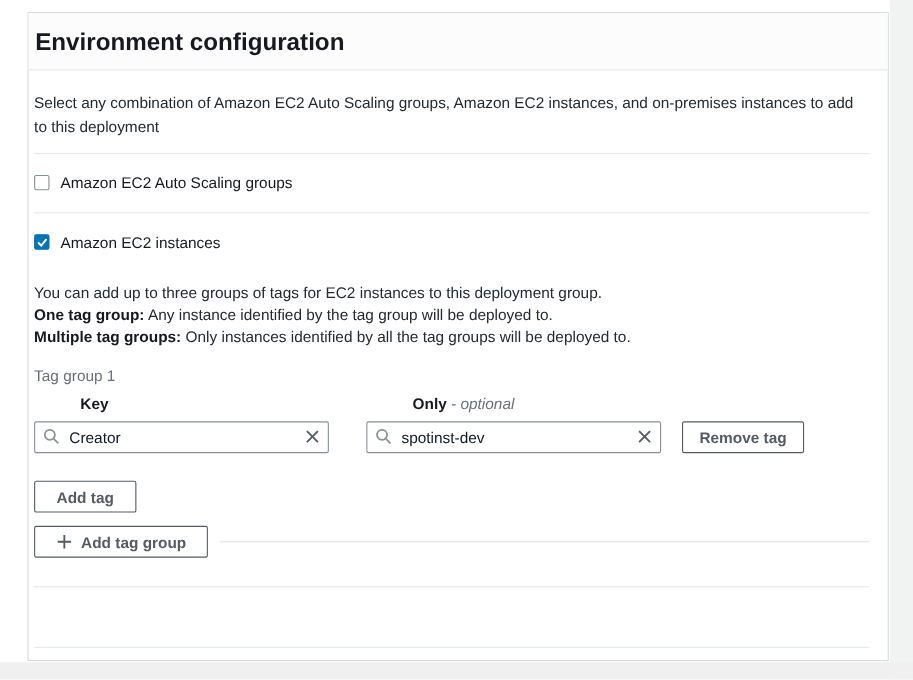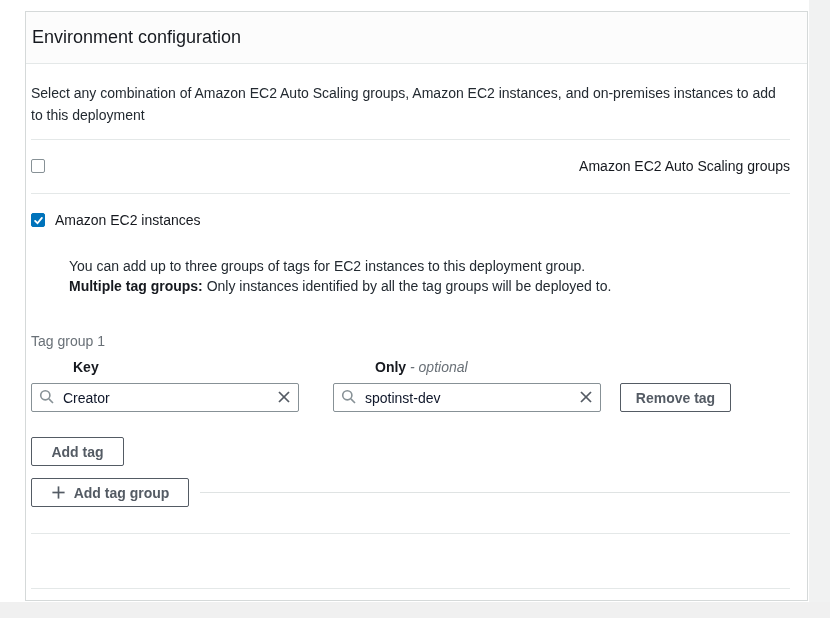--- a/index.html
+++ b/index.html
@@ -17,26 +17,26 @@
 
   .panel {
     position: absolute; left: 25px; top: 11px; width: 783px; height: 590px;
     background: #ffffff; border: 1px solid #d5d9d9;
   }
   .panel-header {
     position: absolute; left: 0; top: 0; right: 0; height: 52px;
     background: #fcfcfc; border-bottom: 1px solid #e4e8e8;
     display: flex; align-items: center; padding-left: 6px;
   }
-  .panel-title { font-size: 18px; font-weight: 400; color: #16191f; }
+  .panel-title { font-size: 22px; font-weight: 700; color: #16191f; }
 
   .divider { position: absolute; left: 5px; right: 17px; height: 1px; background: #e4e8e8; }
 
   .para { position: absolute; left: 5px; right: 17px; line-height: 22px; color: #232a31; }
-  .para-tight { line-height: 20px; margin-left: 38px; }
+  .para-tight { line-height: 20px; }
   .bold { font-weight: 700; color: #16191f; }
 
   .cb-row { position: absolute; left: 5px; right: 17px; display: flex; align-items: center; cursor: default; }
   .cb {
     width: 14px; height: 14px; border: 1px solid #879196; border-radius: 2px;
     background: #ffffff; margin-right: 10px; flex: 0 0 auto;
     display: flex; align-items: center; justify-content: center;
   }
   .cb .check { display: none; line-height: 0; }
   .cb[data-checked="true"] { background: #0073bb; border-color: #0073bb; }
@@ -78,21 +78,21 @@
   <div class="panel">
 
     <div class="panel-header">
       <h2 class="panel-title">Environment configuration</h2>
     </div>
 
     <p class="para" style="top: 70px;">Select any combination of Amazon EC2 Auto Scaling groups, Amazon EC2 instances, and on-premises instances to add to this deployment</p>
 
     <div class="divider" style="top: 127px;"></div>
 
-    <div class="cb-row" style="top: 127px; height: 54px; justify-content: space-between;">
+    <div class="cb-row" style="top: 127px; height: 54px;">
       <span class="cb" data-checked="false">
         
       </span>
       <span class="cb-label">Amazon EC2 Auto Scaling groups</span>
     </div>
 
     <div class="divider" style="top: 181px;"></div>
 
     <div class="cb-row" style="top: 181px; height: 54px;">
       <span class="cb" data-checked="true">
@@ -100,20 +100,21 @@
           <svg width="11" height="11" viewBox="0 0 12 12">
               <path d="M2.3 6.4 L4.9 9 L9.7 3.2" stroke="#ffffff" stroke-width="2" fill="none" stroke-linecap="round"></path>
             </svg>
         </span>
       </span>
       <span class="cb-label">Amazon EC2 instances</span>
     </div>
 
     <div class="para para-tight" style="top: 244px;">
       <div><span>You can add up to three groups of tags for EC2 instances to this deployment group.</span></div>
+      <div><span class="bold">One tag group:</span><span> Any instance identified by the tag group will be deployed to.</span></div>
       <div><span class="bold">Multiple tag groups:</span><span> Only instances identified by all the tag groups will be deployed to.</span></div>
     </div>
 
     <div class="para muted" style="top: 318px;">Tag group 1</div>
 
     <div class="field-label" style="left: 5px; top: 347px;">Key</div>
     <div class="field-label" style="left: 307px; top: 347px;">
       <span>Only </span><span class="optional">- optional</span>
     </div>
 

